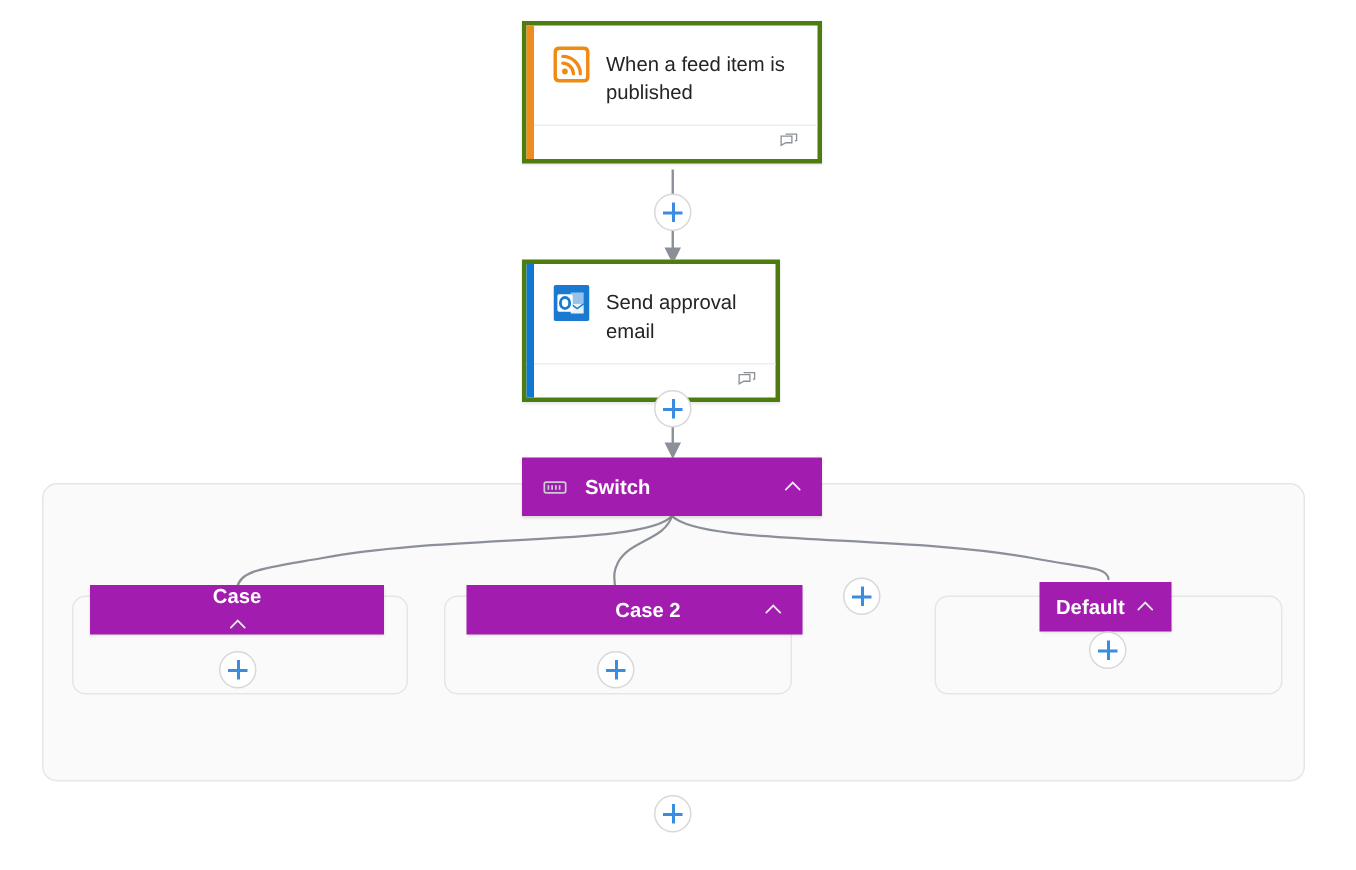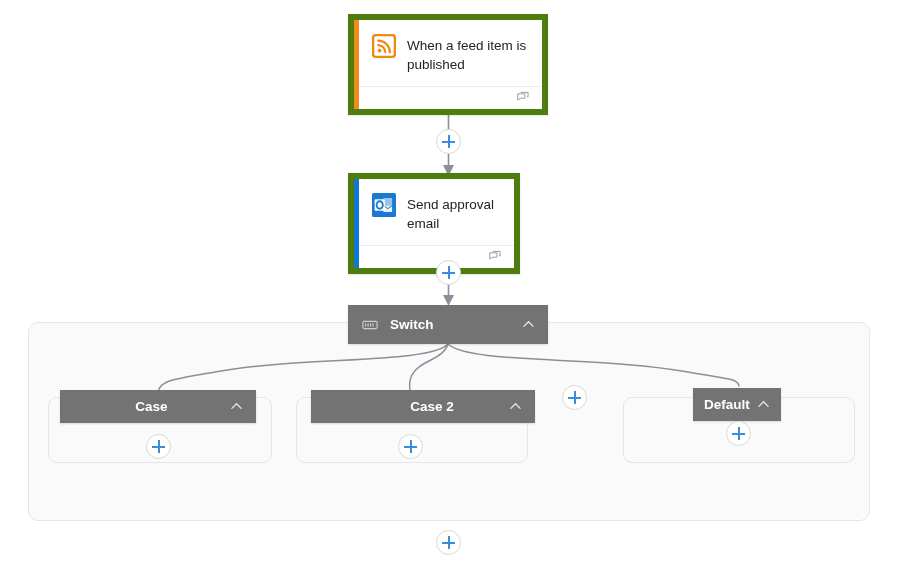--- a/index.html
+++ b/index.html
@@ -18,21 +18,21 @@
     position: absolute;
     left: 0; top: 0;
     width: 904px;
     height: 580px;
   }
 
   
   .card {
     position: absolute;
     background: #ffffff;
-    border: 6px solid #4d7c0f;
+    border: 3px solid #4d7c0f;
     box-shadow: 0 1px 2px rgba(0,0,0,0.10), 0 0 1px rgba(0,0,0,0.08);
     box-sizing: border-box;
     z-index: 6;
   }
   .card .accent {
     position: absolute;
     left: 0; top: 0; bottom: 0;
     width: 5px;
   }
   .card .card-body {
@@ -61,21 +61,21 @@
   .icon-tile {
     width: 24px;
     height: 24px;
     flex: 0 0 24px;
     display: block;
   }
 
   
   .dark-header {
     position: absolute;
-    background: #737373;
+    background: #a21caf;
     box-sizing: border-box;
     display: flex;
     align-items: center;
     z-index: 8;
     box-shadow: 0 1px 2px rgba(0,0,0,0.13);
   }
   .dark-header .dh-label {
     font-size: 13.5px;
     color: #ffffff;
     font-weight: 600;
@@ -273,21 +273,21 @@
       <rect x="6.2" y="7.3" width="1.3" height="3.4" fill="#c9ccd1"></rect>
       <rect x="9" y="7.3" width="1.3" height="3.4" fill="#c9ccd1"></rect>
       <rect x="11.8" y="7.3" width="1.3" height="3.4" fill="#c9ccd1"></rect>
     </svg>
     <span class="dh-label">Switch</span>
     <svg class="chev" viewBox="0 0 14 14" xmlns="http://www.w3.org/2000/svg">
       <path d="M2 9 L7 4 L12 9" fill="none" stroke="#e8eaed" stroke-width="1.3" stroke-linecap="round"></path>
     </svg>
   </div>
 
-  <div class="dark-header case-header" style="left:60px; top:390px; width:196px;">
+  <div class="dark-header case-header" style="left:60px; top:390px; width:196px;flex-direction:column;">
     <span class="dh-label">Case</span>
     <svg class="chev" viewBox="0 0 14 14" xmlns="http://www.w3.org/2000/svg">
       <path d="M2 9 L7 4 L12 9" fill="none" stroke="#e8eaed" stroke-width="1.3" stroke-linecap="round"></path>
     </svg>
   </div>
   <div class="plus-btn" style="left:146px; top:434px;">
     <span class="glyph"></span>
   </div>
 
   <div class="dark-header case-header" style="left:311px; top:390px; width:224px;padding-left:44px;">

